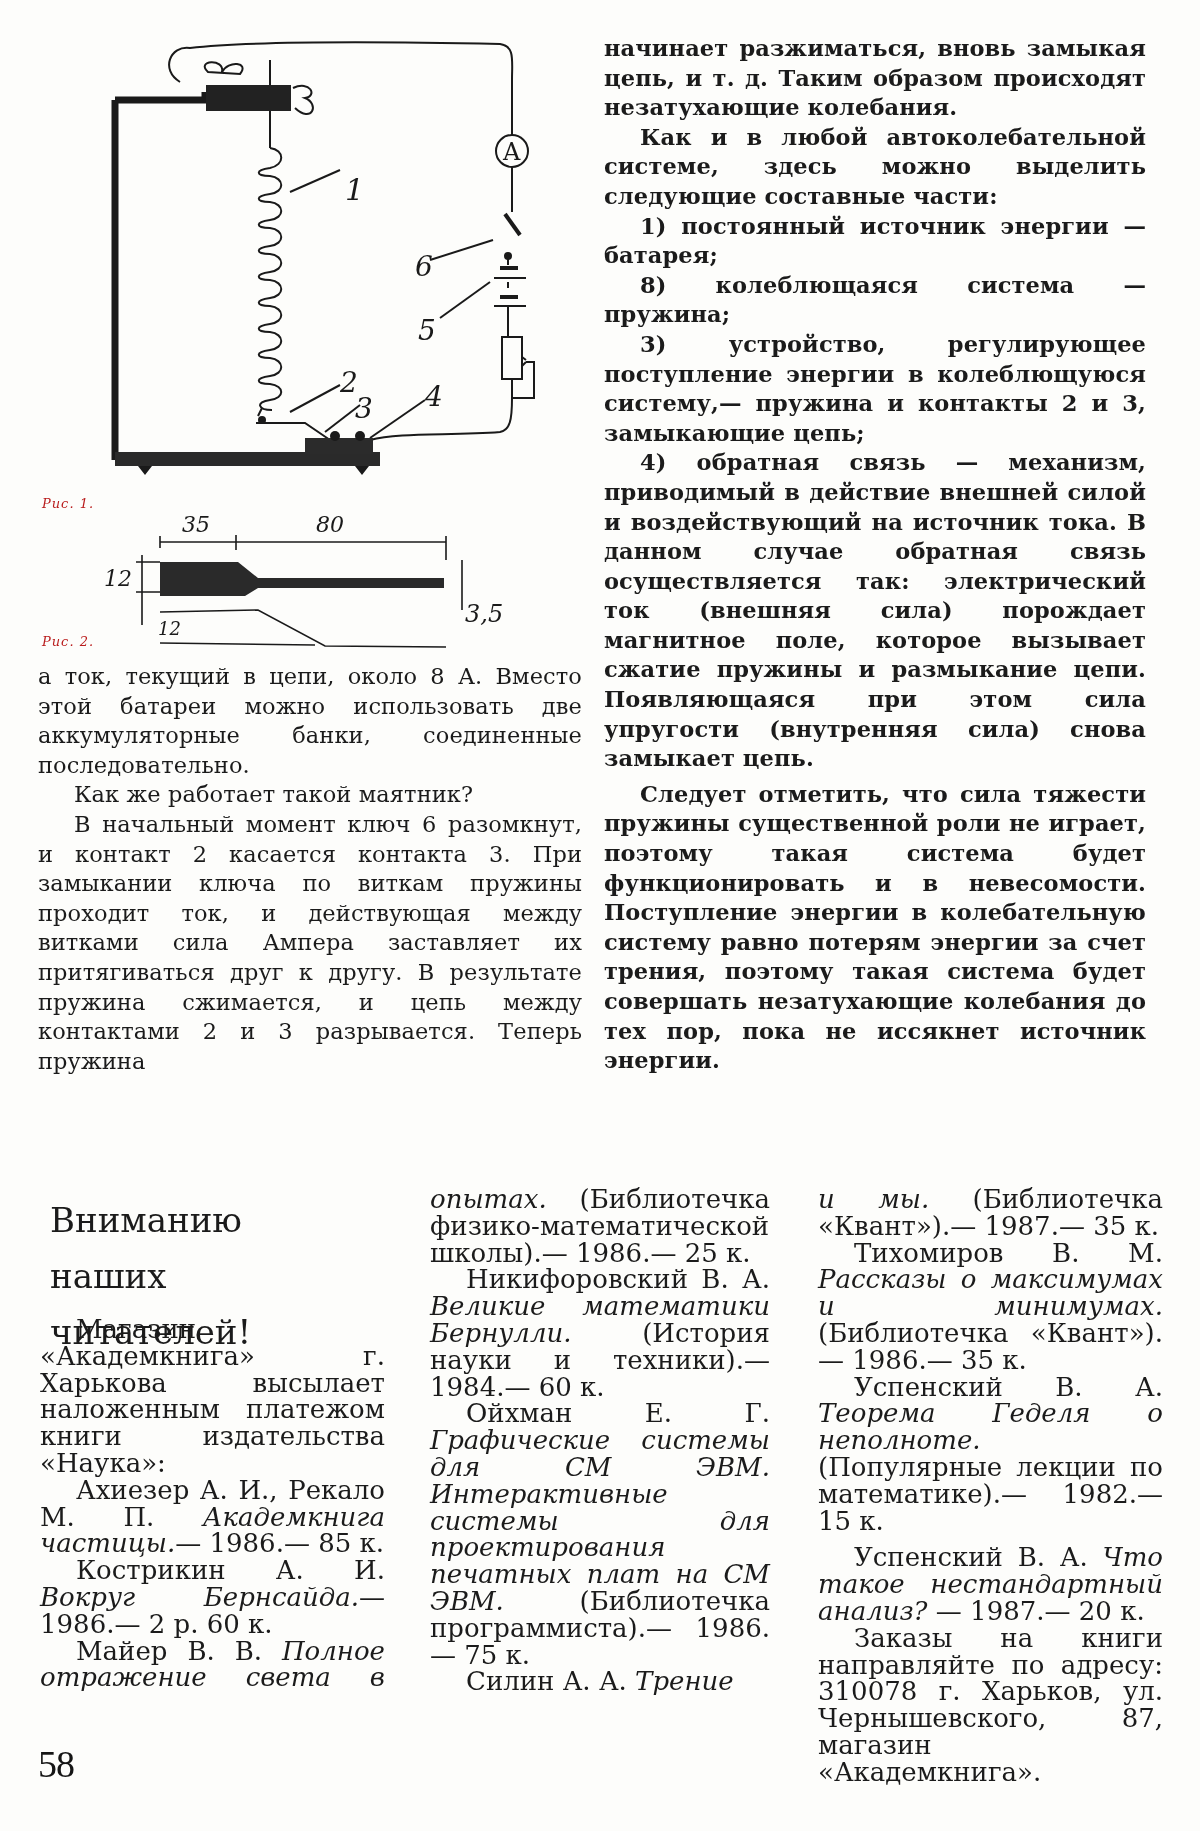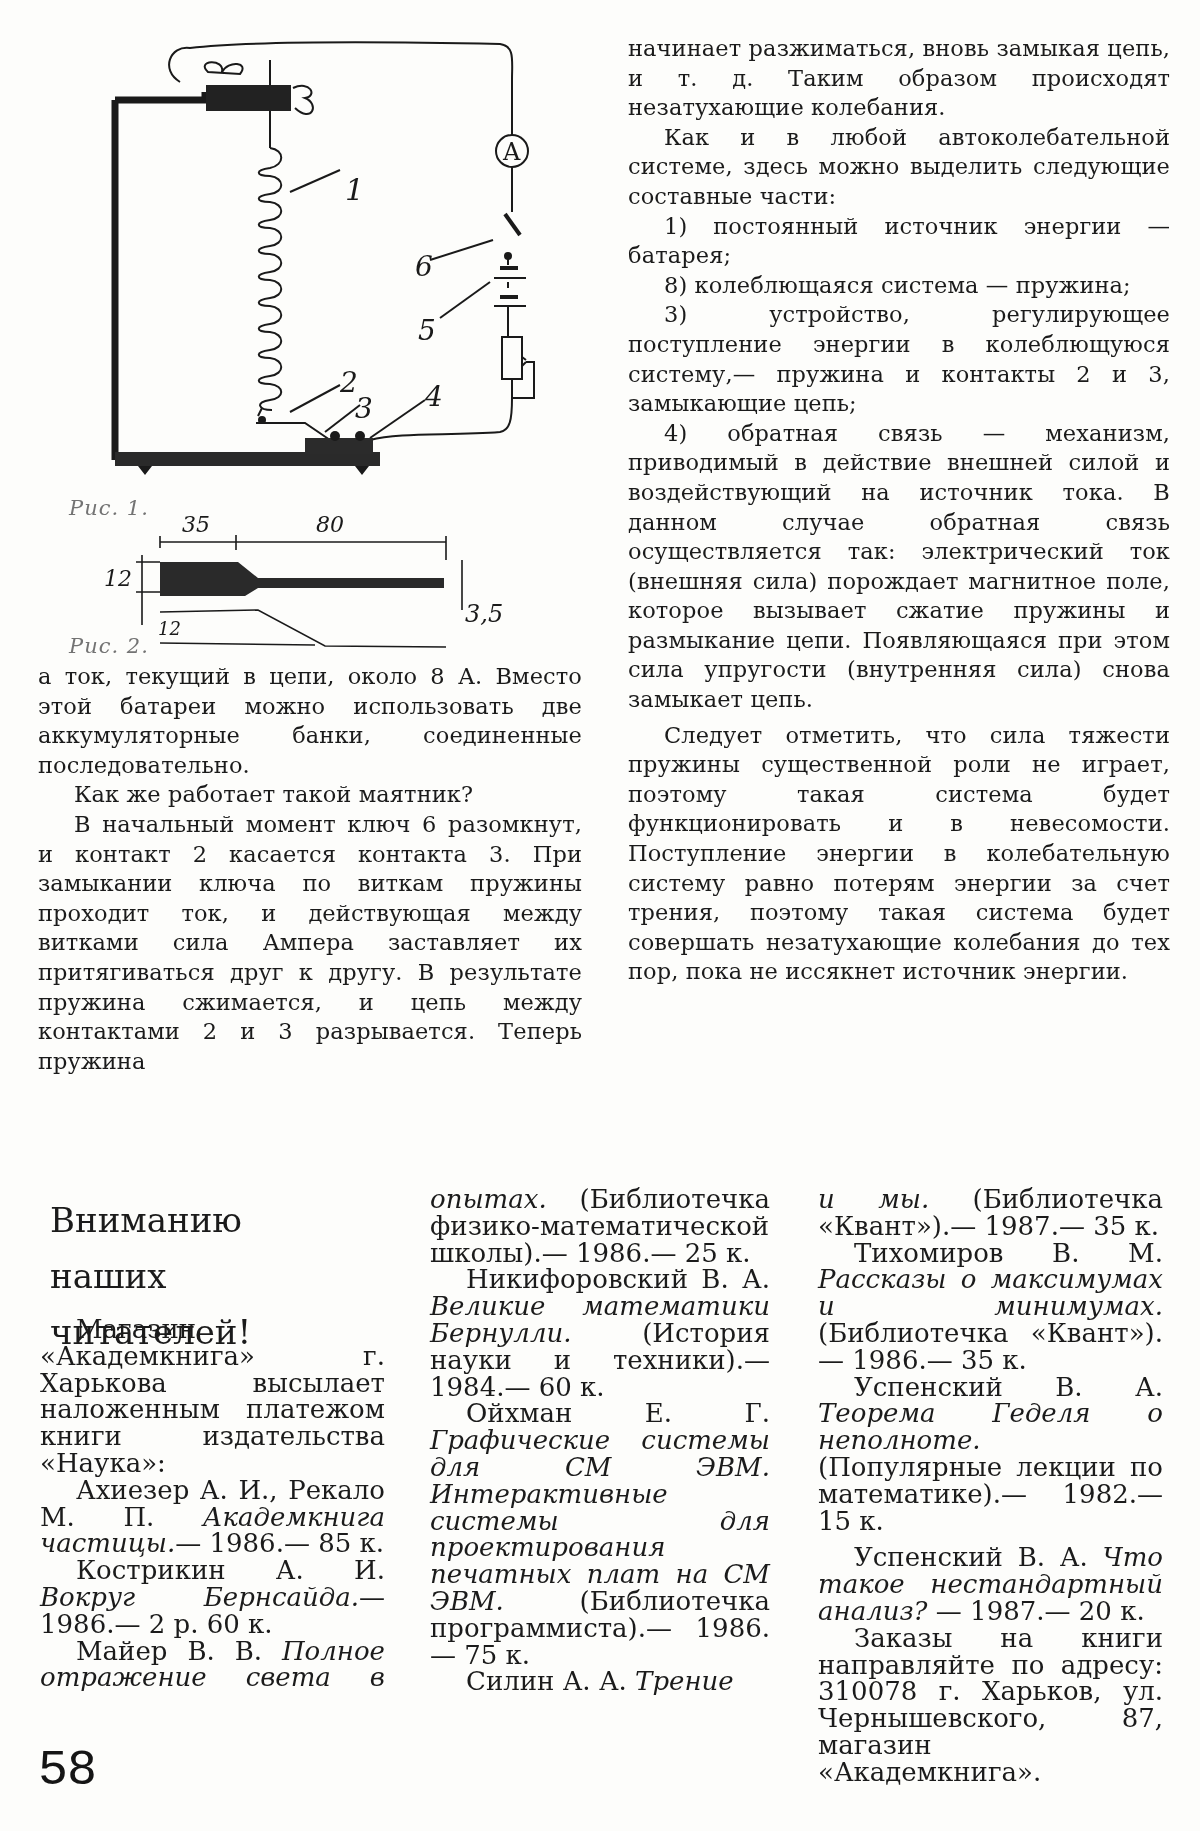--- a/index.html
+++ b/index.html
@@ -4,24 +4,24 @@
 <style>
   html, body { margin:0; padding:0; background:#fdfdfb; }
   body { width:1200px; height:1831px; position:relative; overflow:hidden;
          font-family:"DejaVu Serif","Liberation Serif",serif; color:#1b1b1b; }
   .col { position:absolute; }
   .p { margin:0; text-align:justify; text-align-last:left; }
   .ind { text-indent:36px; }
   .top-text { font-size:22.5px; line-height:29.6px; letter-spacing:0.1px; }
   .bot-text { font-size:26px; line-height:26.8px; }
   .it { font-style:italic; }
-  .caption { font-style:italic; font-size:21px; color:#737373; letter-spacing:1px; position:absolute;margin-left:27px; }
+  .caption { font-style:italic; font-size:13px; color:#b91c1c; letter-spacing:1px; position:absolute; }
   .heading { font-size:34px; line-height:44px; font-weight:normal; margin:12px; }
-  .pageno { position:absolute; left:38px; top:1742px; font-family:Liberation Mono, monospace;
-            font-size:50px; font-weight:normal; color:#151515; letter-spacing:-1px; }
+  .pageno { position:absolute; left:38px; top:1742px; font-family:Liberation Serif, serif;
+            font-size:38px; font-weight:normal; color:#151515; letter-spacing:-1px; }
   svg text { font-family:"DejaVu Serif",serif; font-style:italic; }
 </style>
 </head>
 <body>
 
 <svg class="col" style="left:0;top:0" width="600" height="490" viewBox="0 0 600 490">
   <g fill="none" stroke="#1a1a1a" stroke-width="2">
 
     <path d="M180 82 C160 70 170 45 190 48 C260 40 400 42 500 44 C515 46 512 60 512 80 L512 135"></path>
 
@@ -107,21 +107,21 @@
   <text x="158" y="135" font-size="18" fill="#1a1a1a">12</text>
 </svg>
 <div class="caption" style="left:42px;top:634px;">Рис. 2.</div>
 
 <div class="col top-text" style="left:38px;top:662px;width:544px;">
   <p class="p">а ток, текущий в цепи, около 8 А. Вместо этой батареи можно использовать две аккумуляторные банки, соединенные последовательно.</p>
   <p class="p ind">Как же работает такой маятник?</p>
   <p class="p ind">В начальный момент ключ 6 разомкнут, и контакт 2 касается контакта 3. При замыкании ключа по виткам пружины проходит ток, и действующая между витками сила Ампера заставляет их притягиваться друг к другу. В результате пружина сжимается, и цепь между контактами 2 и 3 разрывается. Теперь пружина</p>
 </div>
 
-<div class="col top-text" style="left:628px;top:34px;width:542px;">
+<div class="col top-text" style="left:604px;top:34px;width:542px;font-weight:bold;">
   <p class="p">начинает разжиматься, вновь замыкая цепь, и т. д. Таким образом происходят незатухающие колебания.</p>
   <p class="p ind">Как и в любой автоколебательной системе, здесь можно выделить следующие составные части:</p>
   <p class="p ind">1) постоянный источник энергии — батарея;</p>
   <p class="p ind">8) колеблющаяся система — пружина;</p>
   <p class="p ind">3) устройство, регулирующее поступление энергии в колеблющуюся систему,— пружина и контакты 2 и 3, замыкающие цепь;</p>
   <p class="p ind">4) обратная связь — механизм, приводимый в действие внешней силой и воздействующий на источник тока. В данном случае обратная связь осуществляется так: электрический ток (внешняя сила) порождает магнитное поле, которое вызывает сжатие пружины и размыкание цепи. Появляющаяся при этом сила упругости (внутренняя сила) снова замыкает цепь.</p>
   <div style="height:6px"></div>
   <p class="p ind">Следует отметить, что сила тяжести пружины существенной роли не играет, поэтому такая система будет функционировать и в невесомости. Поступление энергии в колебательную систему равно потерям энергии за счет трения, поэтому такая система будет совершать незатухающие колебания до тех пор, пока не иссякнет источник энергии.</p>
 </div>
 

